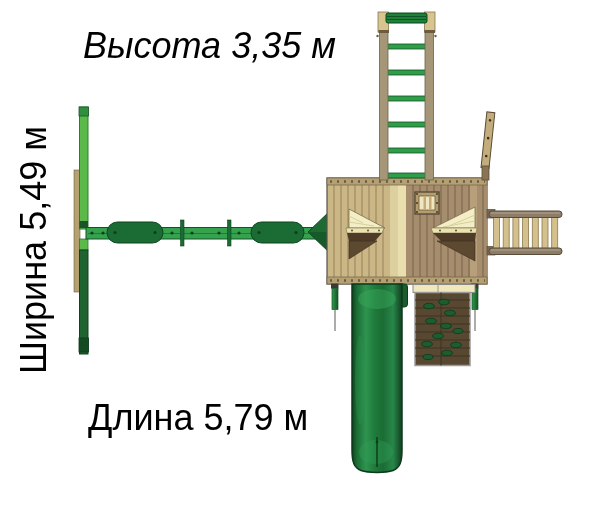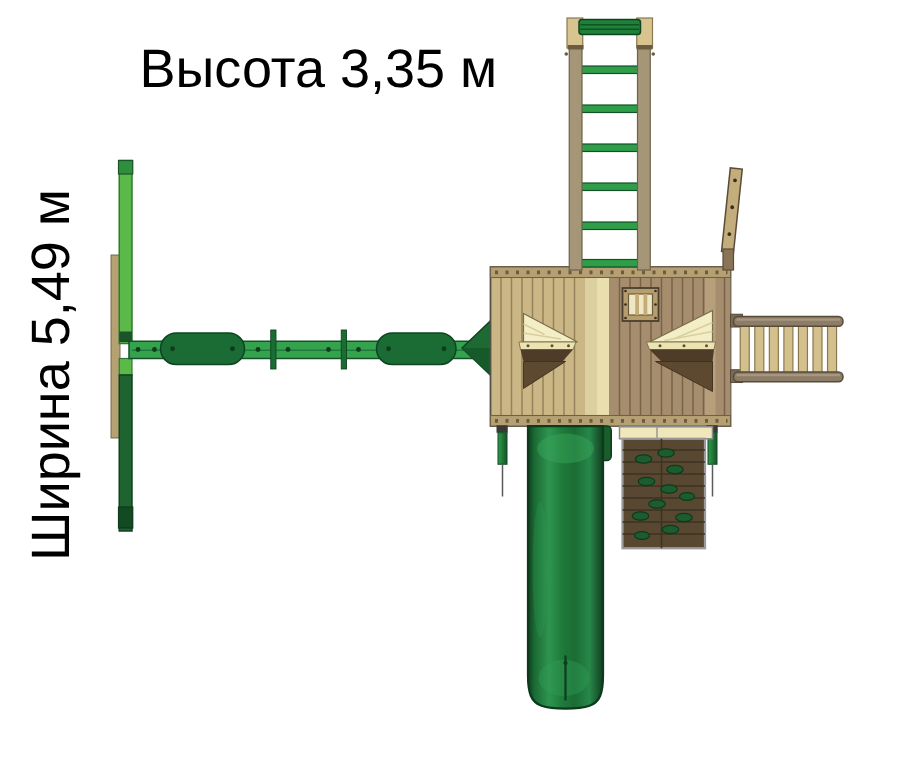--- a/index.html
+++ b/index.html
@@ -12,21 +12,21 @@
   }
   .canvas svg{position:absolute;left:0;top:0;}
   .dim-label{
     position:absolute;
     color:#000;
     font-size:36px;
     line-height:1.18;
     white-space:nowrap;
     font-family:"Liberation Sans", sans-serif;
   }
-  .dim-label.height{left:93px;top:25px;}
+  .dim-label.height{left:83px;top:25px;font-style:italic;}
   .dim-label.length{left:88px;top:397px;}
   .dim-label.width{
     left:13px;top:374px;
     transform:rotate(-90deg);
     transform-origin:0 0;
   }
 </style>
 </head>
 <body>
 
@@ -269,14 +269,15 @@
         <ellipse cx="427" cy="344" rx="5.5" ry="2.8"></ellipse>
         <ellipse cx="456" cy="345" rx="5.5" ry="2.8"></ellipse>
         <ellipse cx="447" cy="353" rx="5.5" ry="2.8"></ellipse>
         <ellipse cx="428" cy="357" rx="5" ry="2.6"></ellipse>
       </g>
     </g>
   </svg>
 
   <div class="dim-label height">Высота 3,35 м</div>
   <div class="dim-label width">Ширина 5,49 м</div>
+  <div class="dim-label length">Длина 5,79 м</div>
 
 </div>
 
 </body></html>

